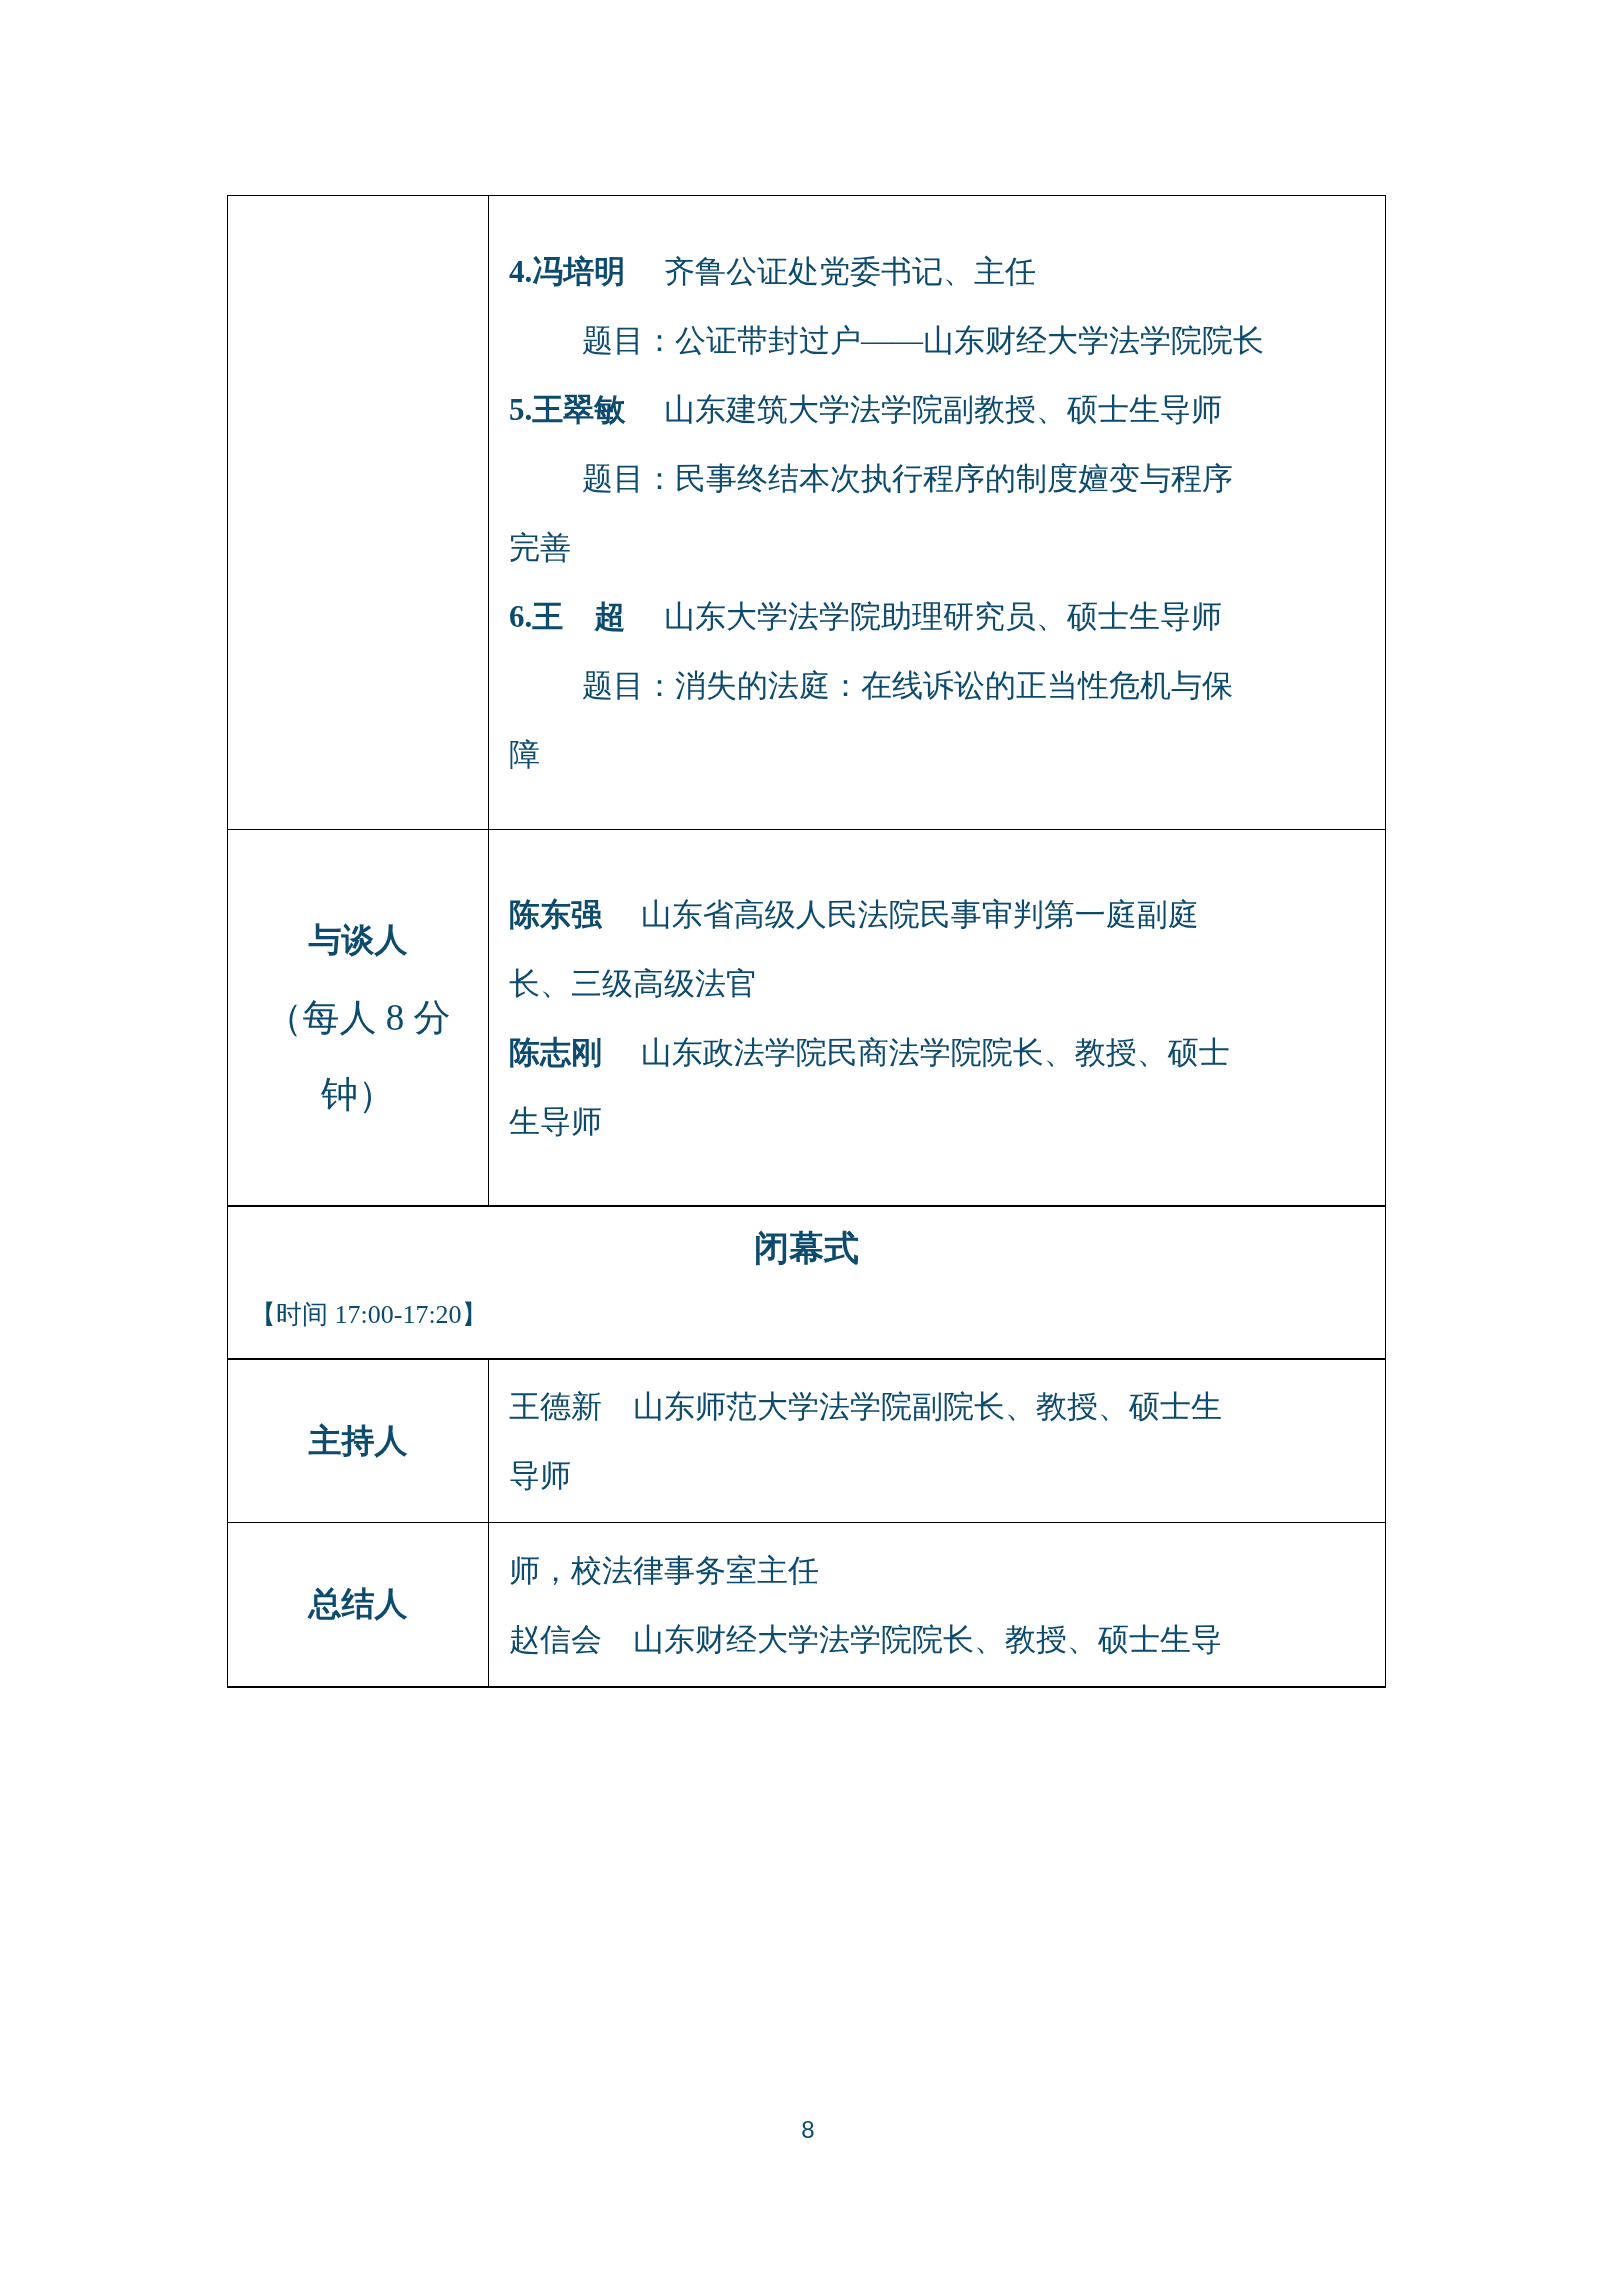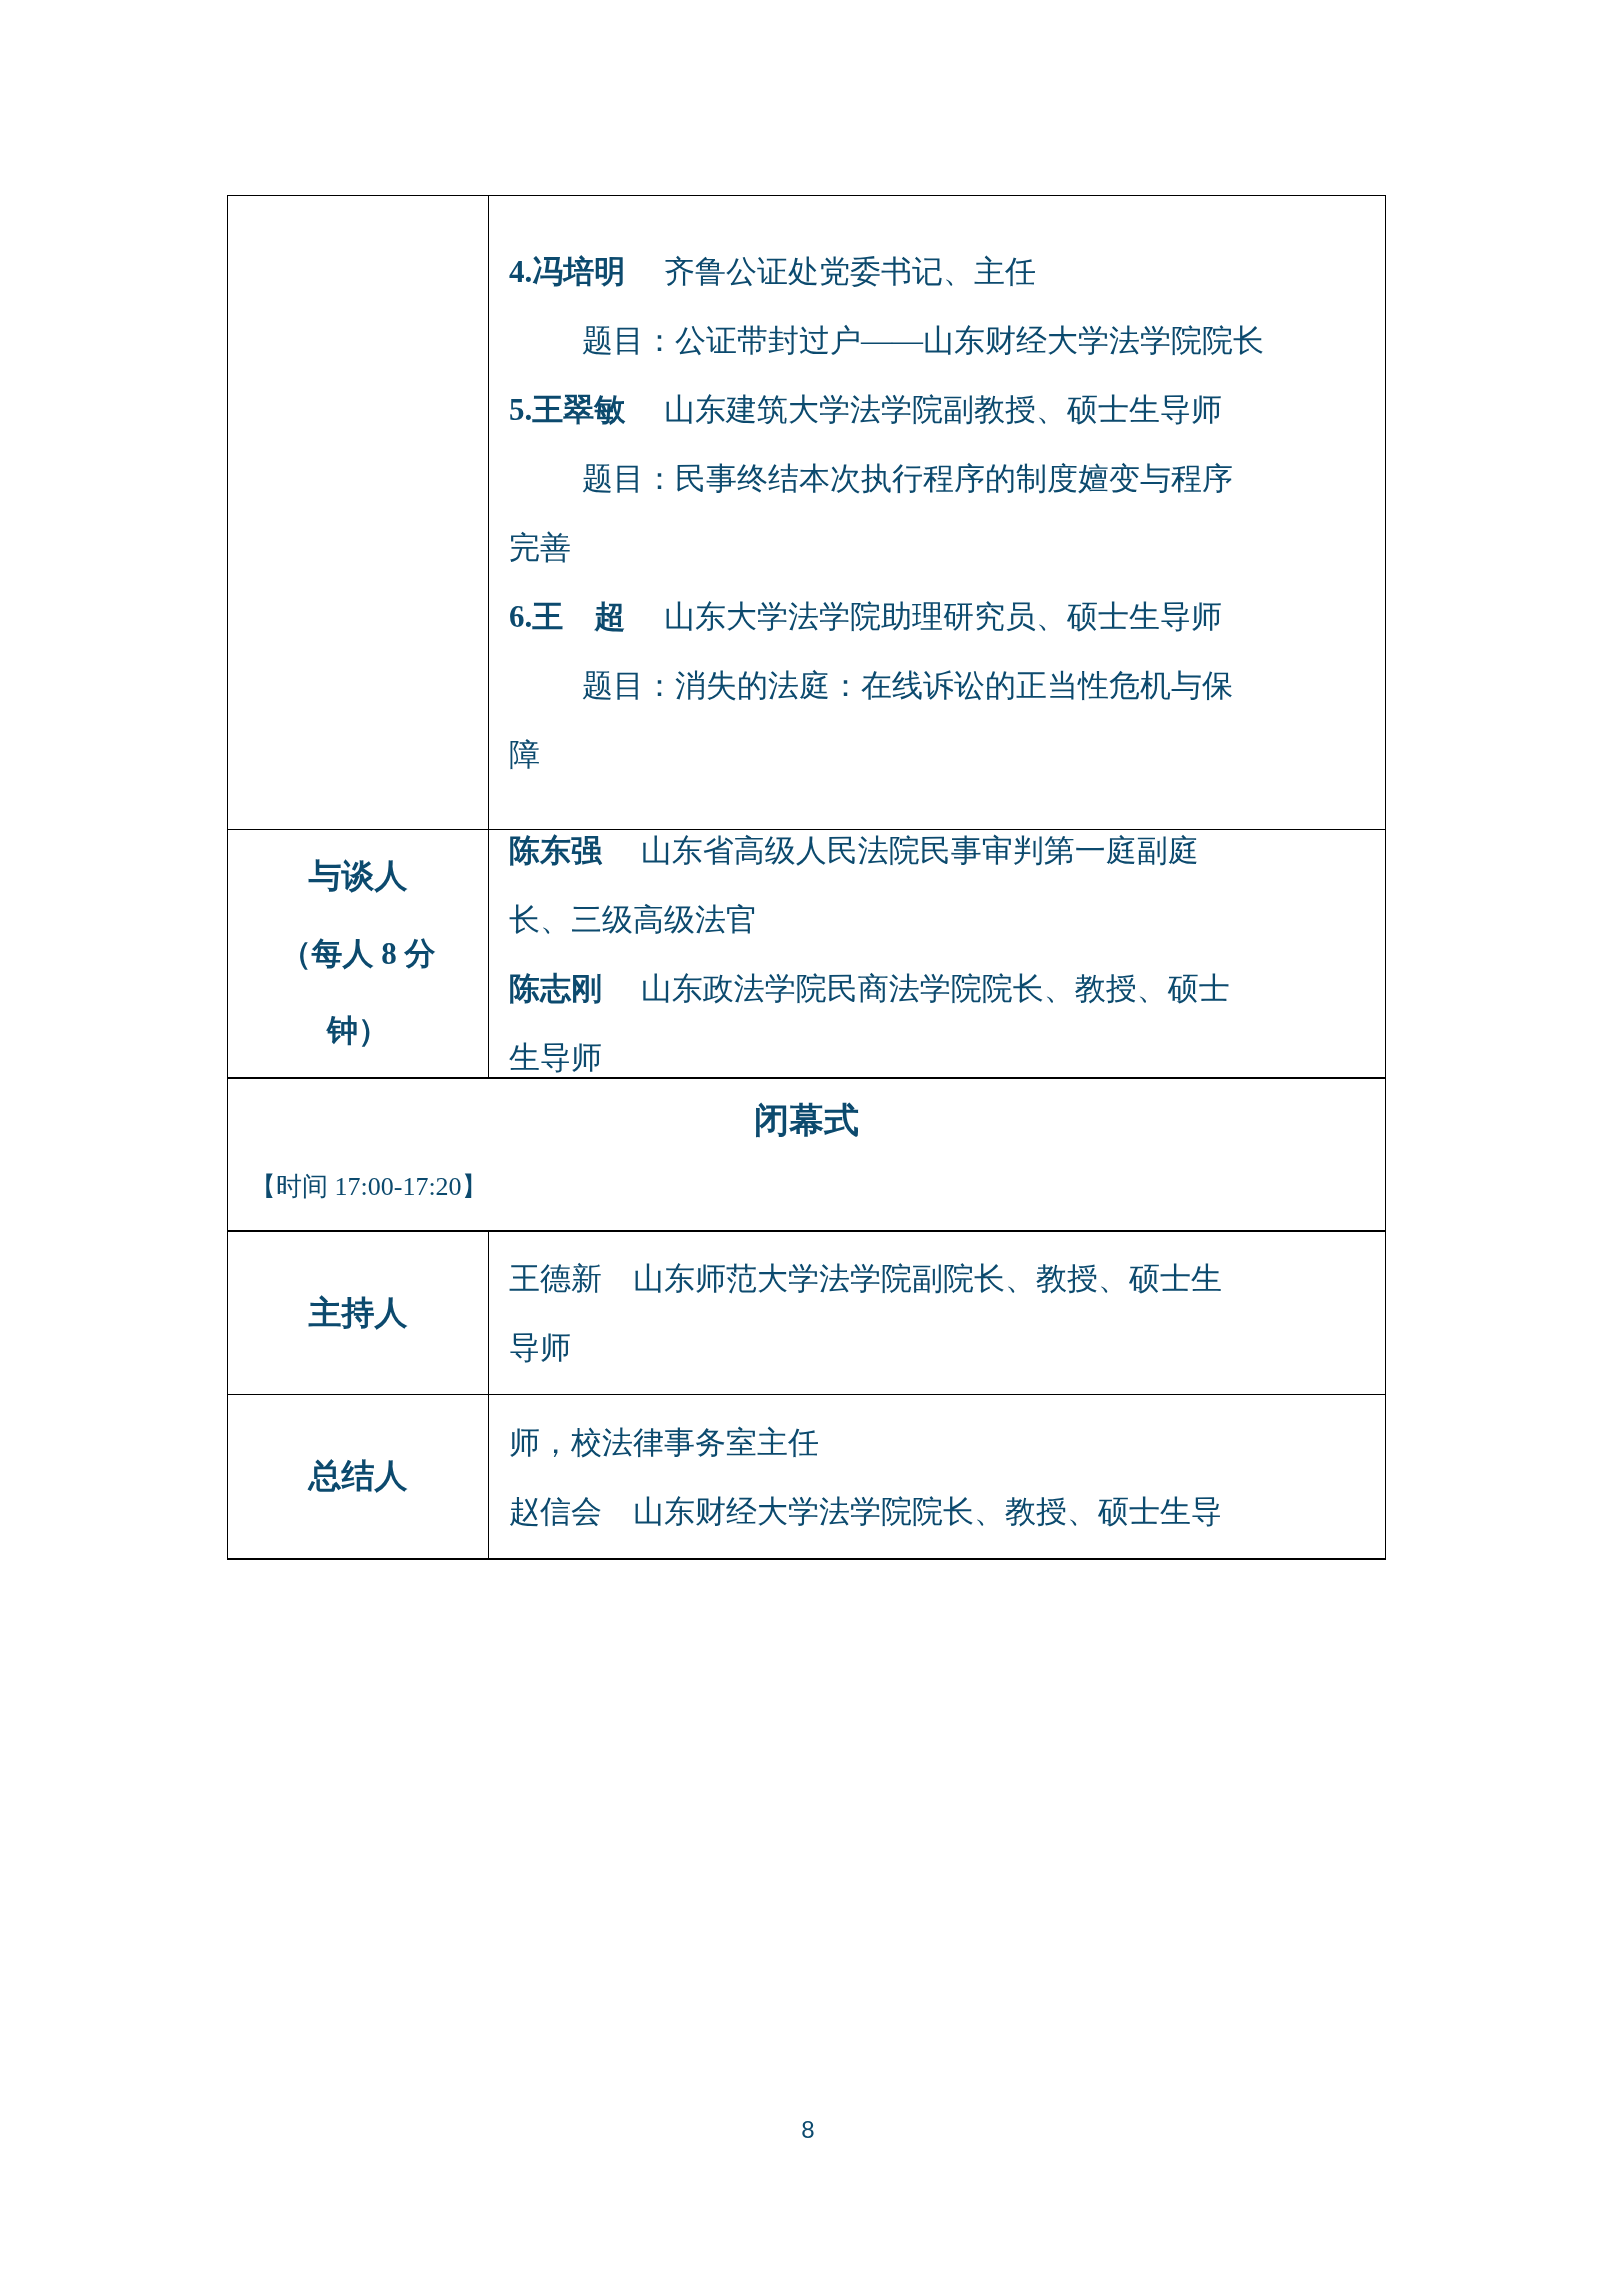--- a/index.html
+++ b/index.html
@@ -19,21 +19,21 @@
     border:1.8px solid #000;
     border-bottom-width:2.7px;
   }
   .table-row{
     display:grid;
     grid-template-columns:261px 1fr;
     box-sizing:border-box;
   }
   .table-row.full{display:block;}
   .row-speakers{height:633px;}
-  .row-discussants{height:248px;border-top:1.8px solid #000;}
+  .row-discussants{height:376px;border-top:1.8px solid #000;}
   .row-closing{height:153px;border-top:2.7px solid #000;}
   .row-host{height:164px;border-top:2.7px solid #000;}
   .row-summarizer{height:164px;border-top:1.8px solid #000;}
   .cell{box-sizing:border-box;overflow:hidden;}
   .label-cell{
     border-right:1.8px solid #000;
     display:flex;flex-direction:column;
     justify-content:center;align-items:center;
     text-align:center;
   }
@@ -41,21 +41,21 @@
     display:flex;flex-direction:column;justify-content:center;
     padding:0 5.5px 0 20px;
   }
   .content-line{
     font-size:31px;line-height:69px;
     white-space:pre;
   }
   .content-line.indent{text-indent:73px;}
   .nm{font-weight:bold;}
   .lab-main{font-size:33px;font-weight:bold;line-height:77px;}
-  .lab-sub{font-size:31px;line-height:77px;white-space:pre;font-weight:bold;}
+  .lab-sub{font-size:37px;line-height:77px;white-space:pre;}
   .closing-title{
     font-size:35px;font-weight:bold;text-align:center;
     line-height:57px;margin-top:12.8px;
   }
   .closing-time{
     font-size:26px;line-height:66px;margin-top:5.5px;
     padding-left:22px;text-align:left;white-space:pre;
   }
   .page-number{
     position:absolute;left:0;right:0;top:2116px;

